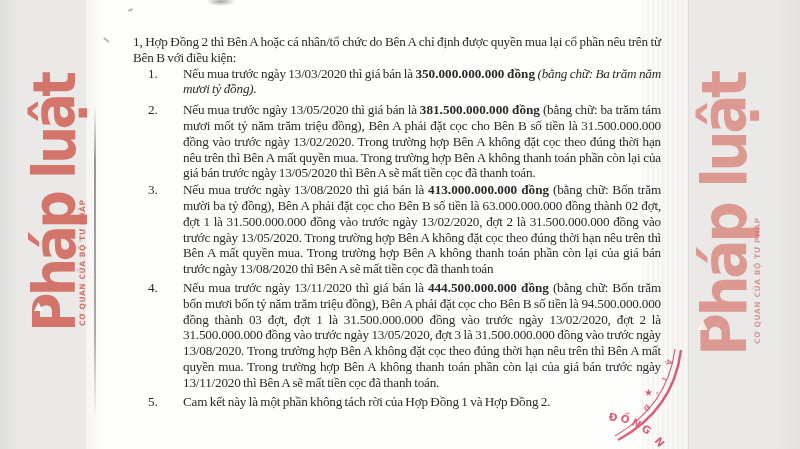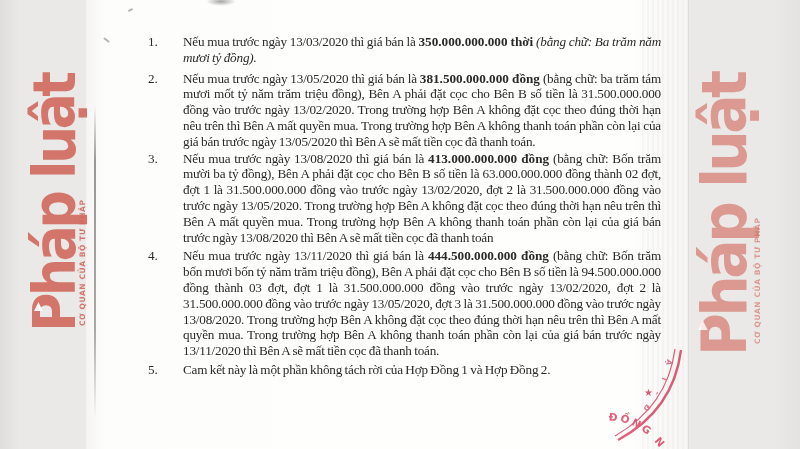--- a/index.html
+++ b/index.html
@@ -75,24 +75,25 @@
 <body>
 
 <div class="canvas">
 
   <div class="sheet">
     <div class="pencil mark-a"></div>
     <div class="pencil mark-b"></div>
     <div class="smudge"></div>
 
     <div class="content">
+      <p class="intro">1, Hợp Đồng 2 thì Bên A hoặc cá nhân/tổ chức do Bên A chỉ định được quyền mua lại cổ phần nêu trên từ Bên B với điều kiện:</p>
 
       <div class="item i1">
         <span class="num">1.</span>
-        <p class="body"><span>Nếu mua trước ngày 13/03/2020 thì giá bán là </span><b class="amt">350.000.000.000 thời</b><i> (bằng chữ: Ba trăm năm mươi tỷ đồng).</i><span></span></p>
+        <p class="body"><span>Nếu mua trước ngày 13/03/2020 thì giá bán là </span><b class="amt">350.000.000.000 đồng</b><i> (bằng chữ: Ba trăm năm mươi tỷ đồng).</i><span></span></p>
       </div>
 
       <div class="item i2">
         <span class="num">2.</span>
         <p class="body"><span>Nếu mua trước ngày 13/05/2020 thì giá bán là </span><b class="amt">381.500.000.000 đồng</b><i></i><span> (bằng chữ: ba trăm tám mươi mốt tỷ năm trăm triệu đồng), Bên A phải đặt cọc cho Bên B số tiền là 31.500.000.000 đồng vào trước ngày 13/02/2020. Trong trường hợp Bên A không đặt cọc theo đúng thời hạn nêu trên thì Bên A mất quyền mua. Trong trường hợp Bên A không thanh toán phần còn lại của giá bán trước ngày 13/05/2020 thì Bên A sẽ mất tiền cọc đã thanh toán.</span></p>
       </div>
 
       <div class="item i3">
         <span class="num">3.</span>
         <p class="body"><span>Nếu mua trước ngày 13/08/2020 thì giá bán là </span><b class="amt">413.000.000.000 đồng</b><i></i><span> (bằng chữ: Bốn trăm mười ba tỷ đồng), Bên A phải đặt cọc cho Bên B số tiền là 63.000.000.000 đồng thành 02 đợt, đợt 1 là 31.500.000.000 đồng vào trước ngày 13/02/2020, đợt 2 là 31.500.000.000 đồng vào trước ngày 13/05/2020. Trong trường hợp Bên A không đặt cọc theo đúng thời hạn nêu trên thì Bên A mất quyền mua. Trong trường hợp Bên A không thanh toán phần còn lại của giá bán trước ngày 13/08/2020 thì Bên A sẽ mất tiền cọc đã thanh toán</span></p>

